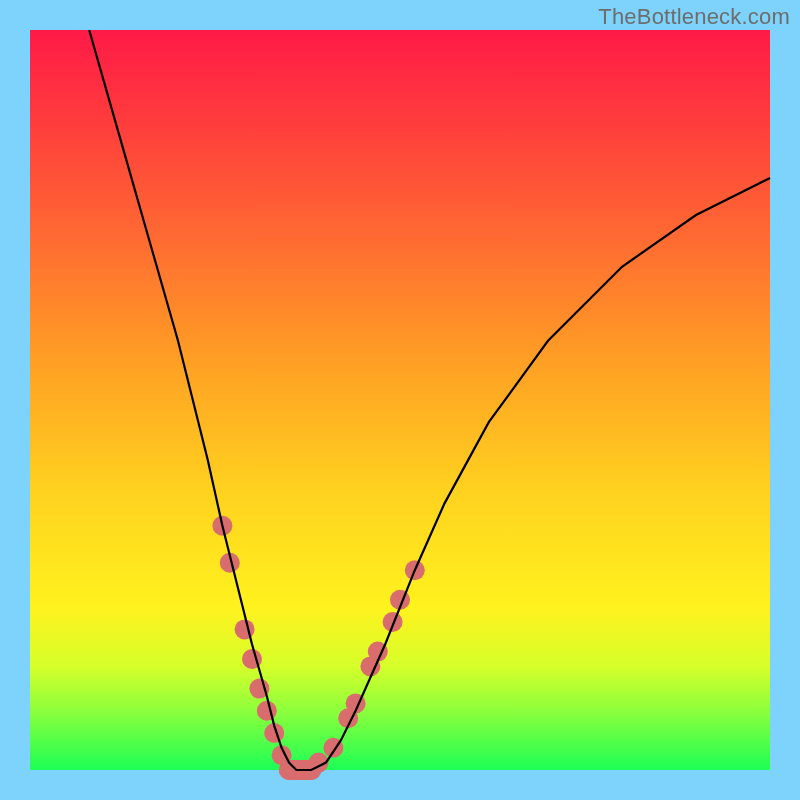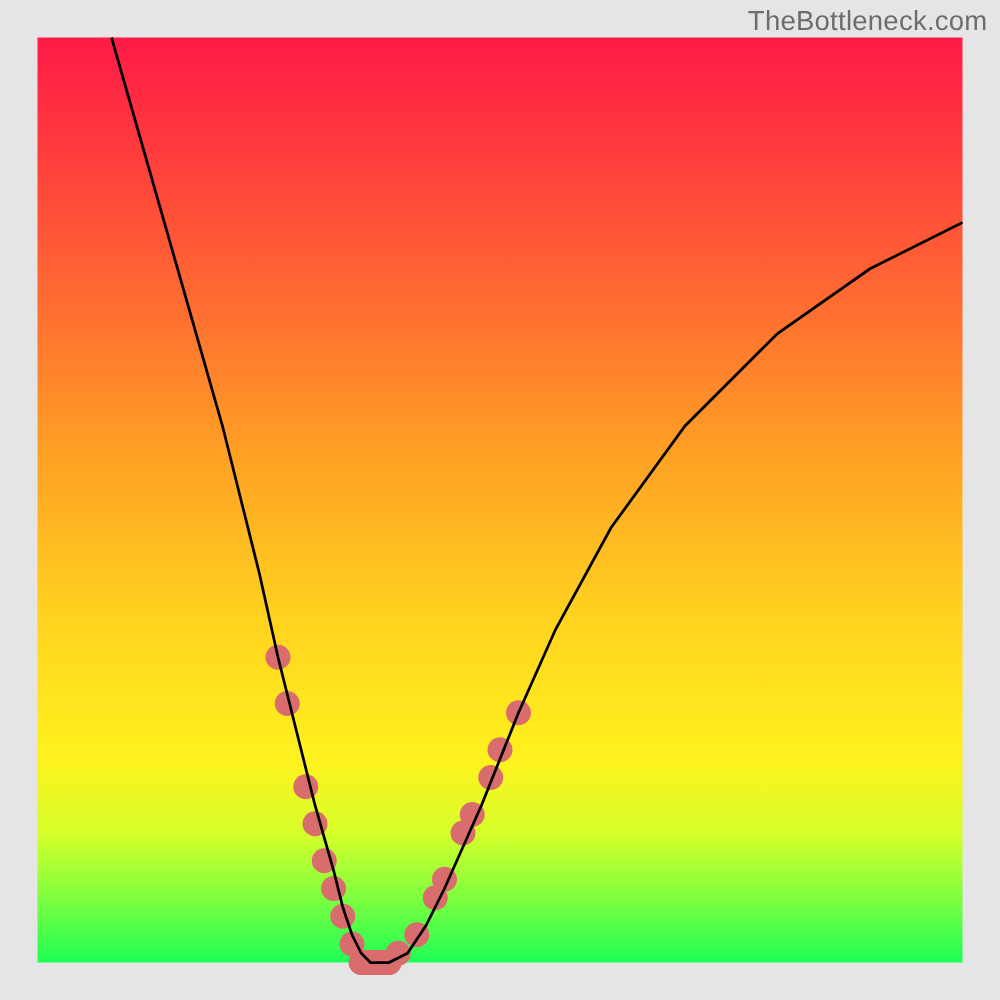--- a/index.html
+++ b/index.html
@@ -10,21 +10,21 @@
     overflow: hidden;
     background: #000;
     font-family: Arial, Helvetica, sans-serif;
   }
   .frame {
     position: absolute;
     left: 0;
     top: 0;
     width: 800px;
     height: 800px;
-    background: #e5e5e5;
+    background: #7dd3fc;
   }
   .plot {
     position: absolute;
     left: 30px;
     top: 30px;
     width: 740px;
     height: 740px;
     
     background: linear-gradient(
       to bottom,

